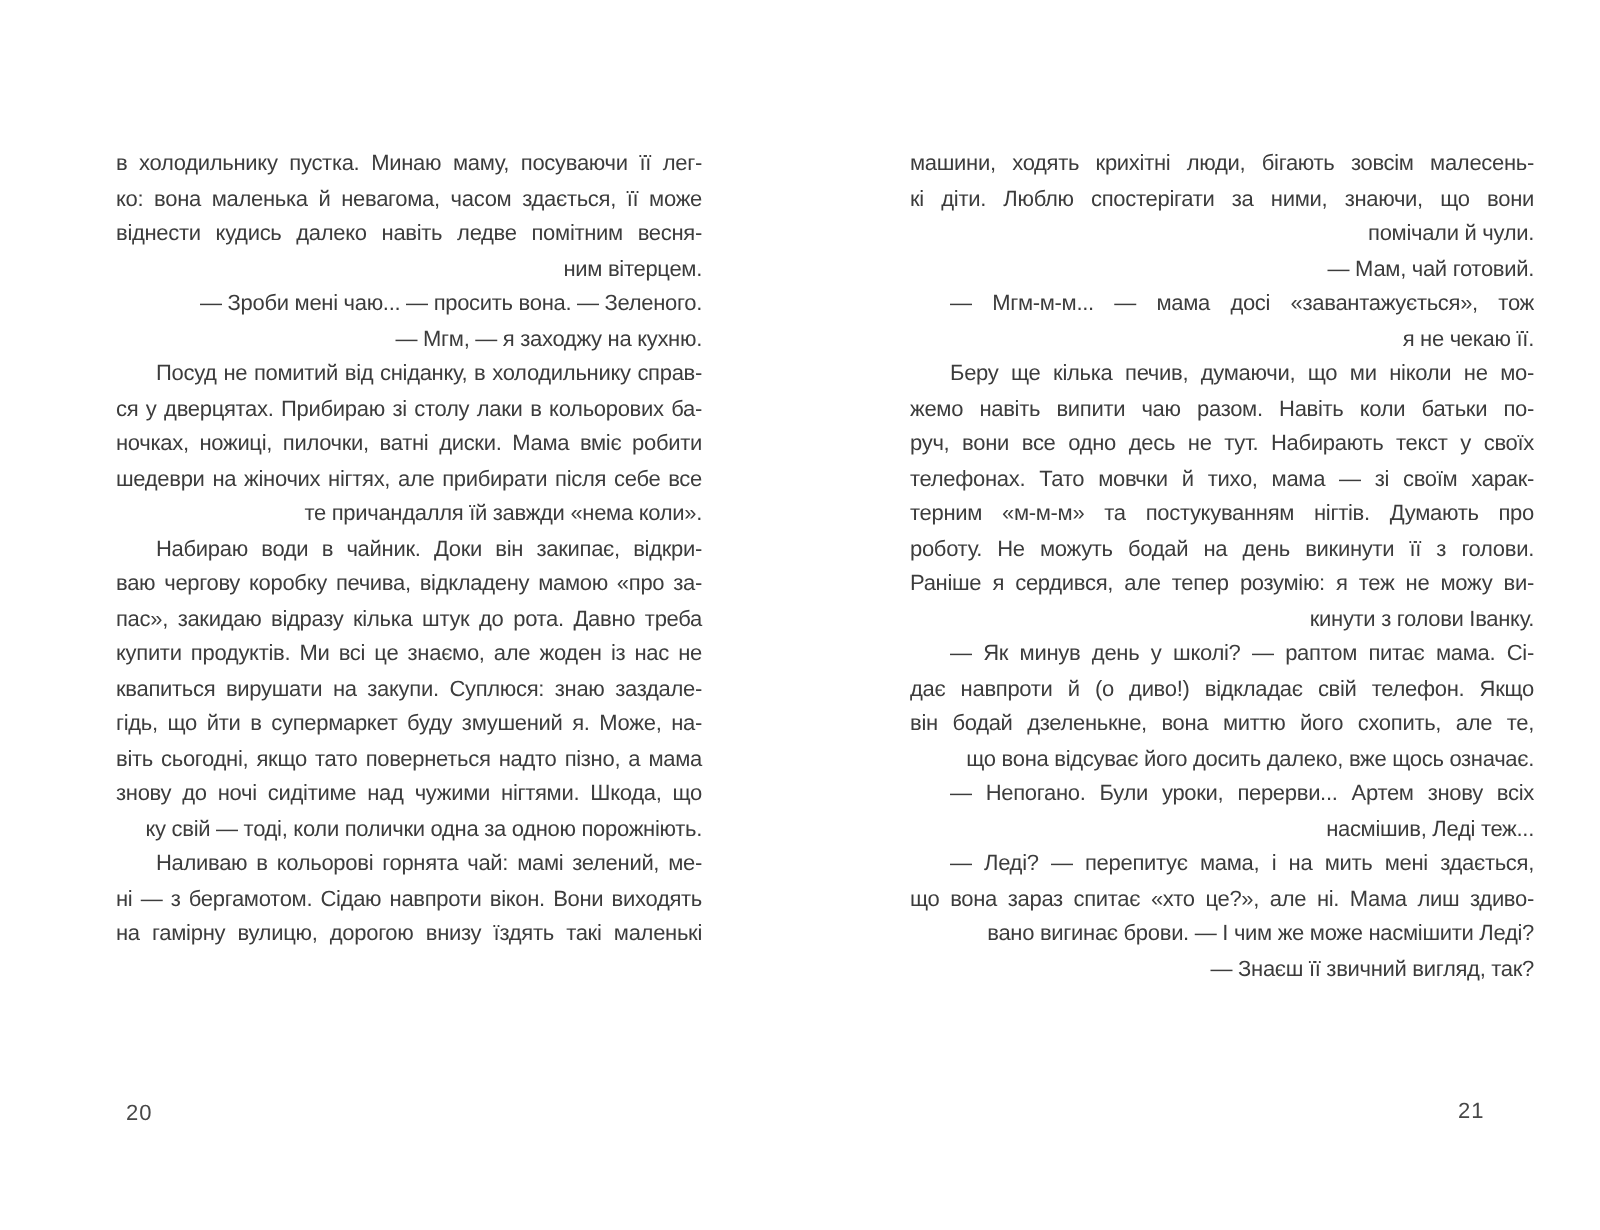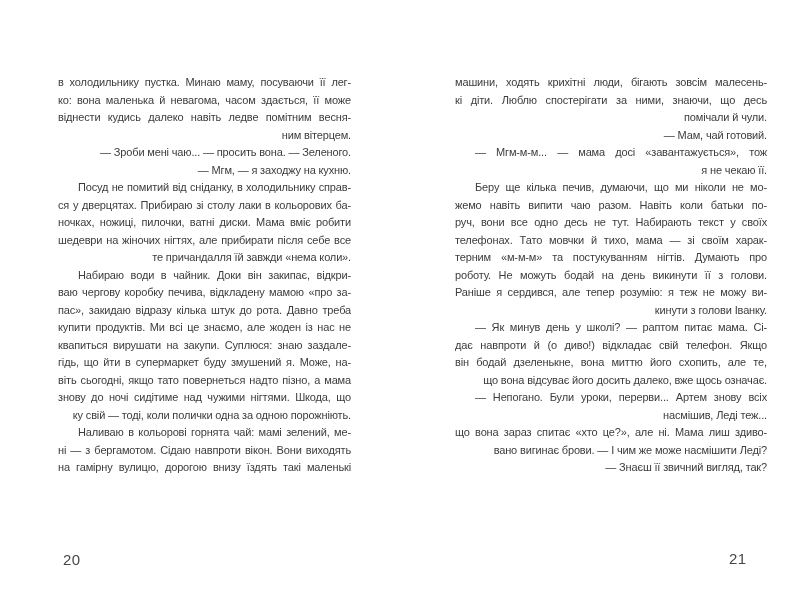--- a/index.html
+++ b/index.html
@@ -45,21 +45,21 @@
   .line.just {
     text-align: justify;
     text-align-last: justify;
     white-space: normal;
   }
   .line.indent {
     text-indent: 20px;
   }
   .pagenum {
     position: absolute;
-    font-size: 15px;
+    font-size: 11px;
     color: #474747;
     letter-spacing: 0.5px;
   }
   .pagenum.num-left {
     left: 63px;
     top: 551px;
   }
   .pagenum.num-right {
     left: 729px;
     top: 550px;
@@ -91,39 +91,40 @@
       <div class="line just">віть сьогодні, якщо тато повернеться надто пізно, а мама</div>
       <div class="line just">знову до ночі сидітиме над чужими нігтями. Шкода, що</div>
       <div class="line">ку свій — тоді, коли полички одна за одною порожніють.</div>
       <div class="line just indent">Наливаю в кольорові горнята чай: мамі зелений, ме-</div>
       <div class="line just">ні — з бергамотом. Сідаю навпроти вікон. Вони виходять</div>
       <div class="line just">на гамірну вулицю, дорогою внизу їздять такі маленькі</div>
     </div>
 
   <div class="textblock right-col" id="right-lines" style="color: rgb(60, 60, 60);">
       <div class="line just">машини, ходять крихітні люди, бігають зовсім малесень-</div>
-      <div class="line just">кі діти. Люблю спостерігати за ними, знаючи, що десь</div>
+      <div class="line just">кі діти. Люблю спостерігати за ними, знаючи, що вони</div>
       <div class="line">помічали й чули.</div>
       <div class="line indent">— Мам, чай готовий.</div>
       <div class="line just indent">— Мгм-м-м... — мама досі «завантажується», тож</div>
       <div class="line">я не чекаю її.</div>
       <div class="line just indent">Беру ще кілька печив, думаючи, що ми ніколи не мо-</div>
       <div class="line just">жемо навіть випити чаю разом. Навіть коли батьки по-</div>
       <div class="line just">руч, вони все одно десь не тут. Набирають текст у своїх</div>
       <div class="line just">телефонах. Тато мовчки й тихо, мама — зі своїм харак-</div>
       <div class="line just">терним «м-м-м» та постукуванням нігтів. Думають про</div>
       <div class="line just">роботу. Не можуть бодай на день викинути її з голови.</div>
       <div class="line just">Раніше я сердився, але тепер розумію: я теж не можу ви-</div>
       <div class="line">кинути з голови Іванку.</div>
       <div class="line just indent">— Як минув день у школі? — раптом питає мама. Сі-</div>
       <div class="line just">дає навпроти й (о диво!) відкладає свій телефон. Якщо</div>
       <div class="line just">він бодай дзеленькне, вона миттю його схопить, але те,</div>
       <div class="line">що вона відсуває його досить далеко, вже щось означає.</div>
       <div class="line just indent">— Непогано. Були уроки, перерви... Артем знову всіх</div>
       <div class="line">насмішив, Леді теж...</div>
+      <div class="line just indent">— Леді? — перепитує мама, і на мить мені здається,</div>
       <div class="line just">що вона зараз спитає «хто це?», але ні. Мама лиш здиво-</div>
       <div class="line">вано вигинає брови. — І чим же може насмішити Леді?</div>
       <div class="line indent">— Знаєш її звичний вигляд, так?</div>
     </div>
 
   <div class="pagenum num-left">20</div>
 
   <div class="pagenum num-right">21</div>
 
 </div>

